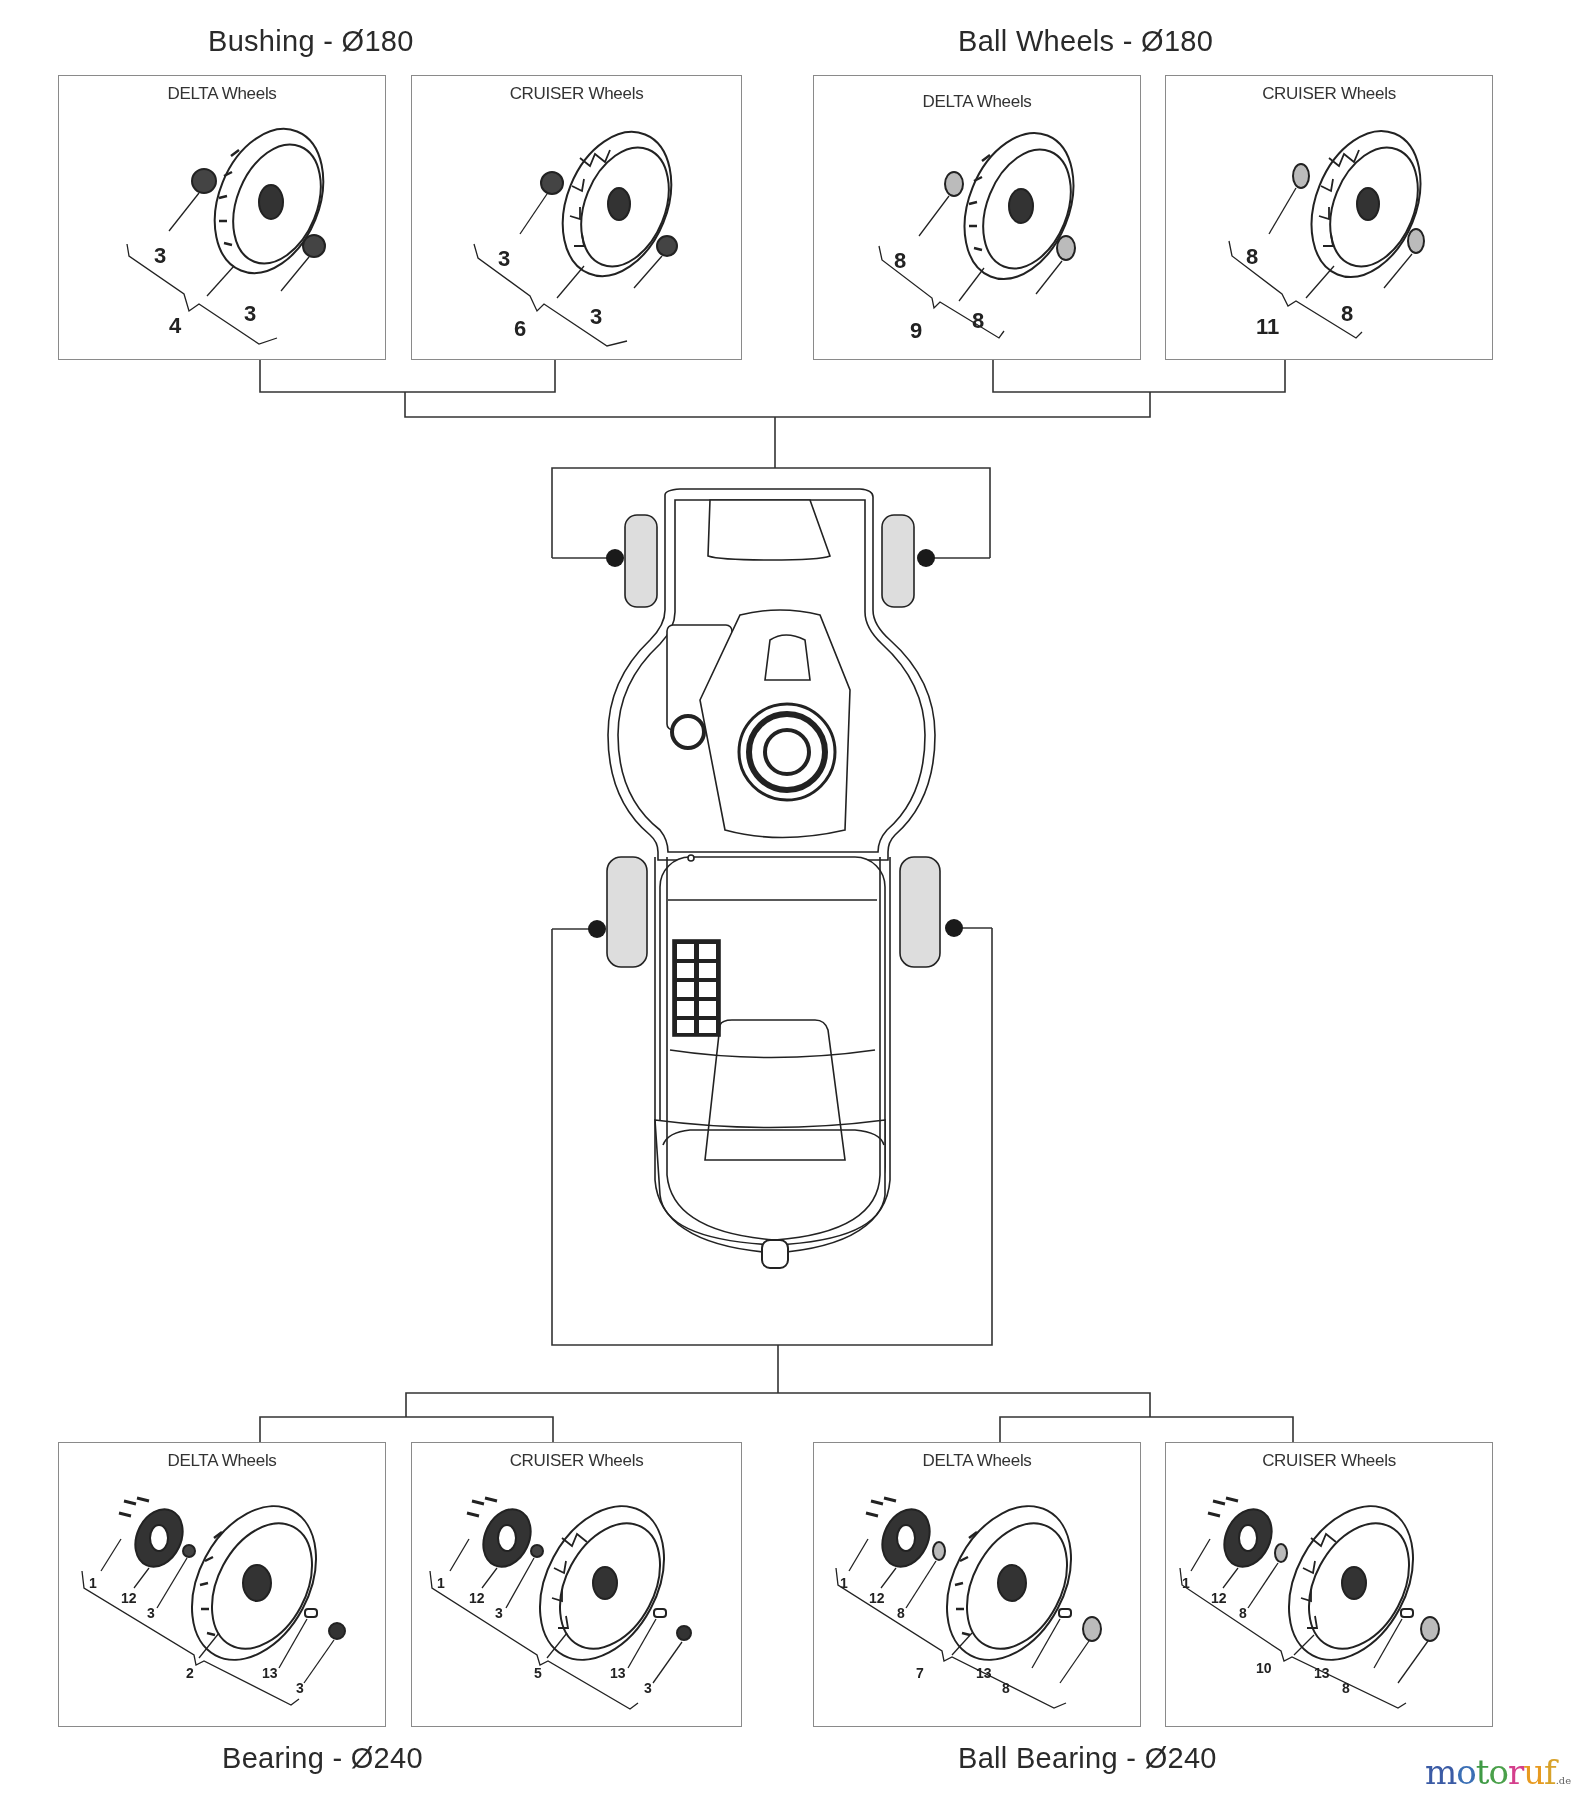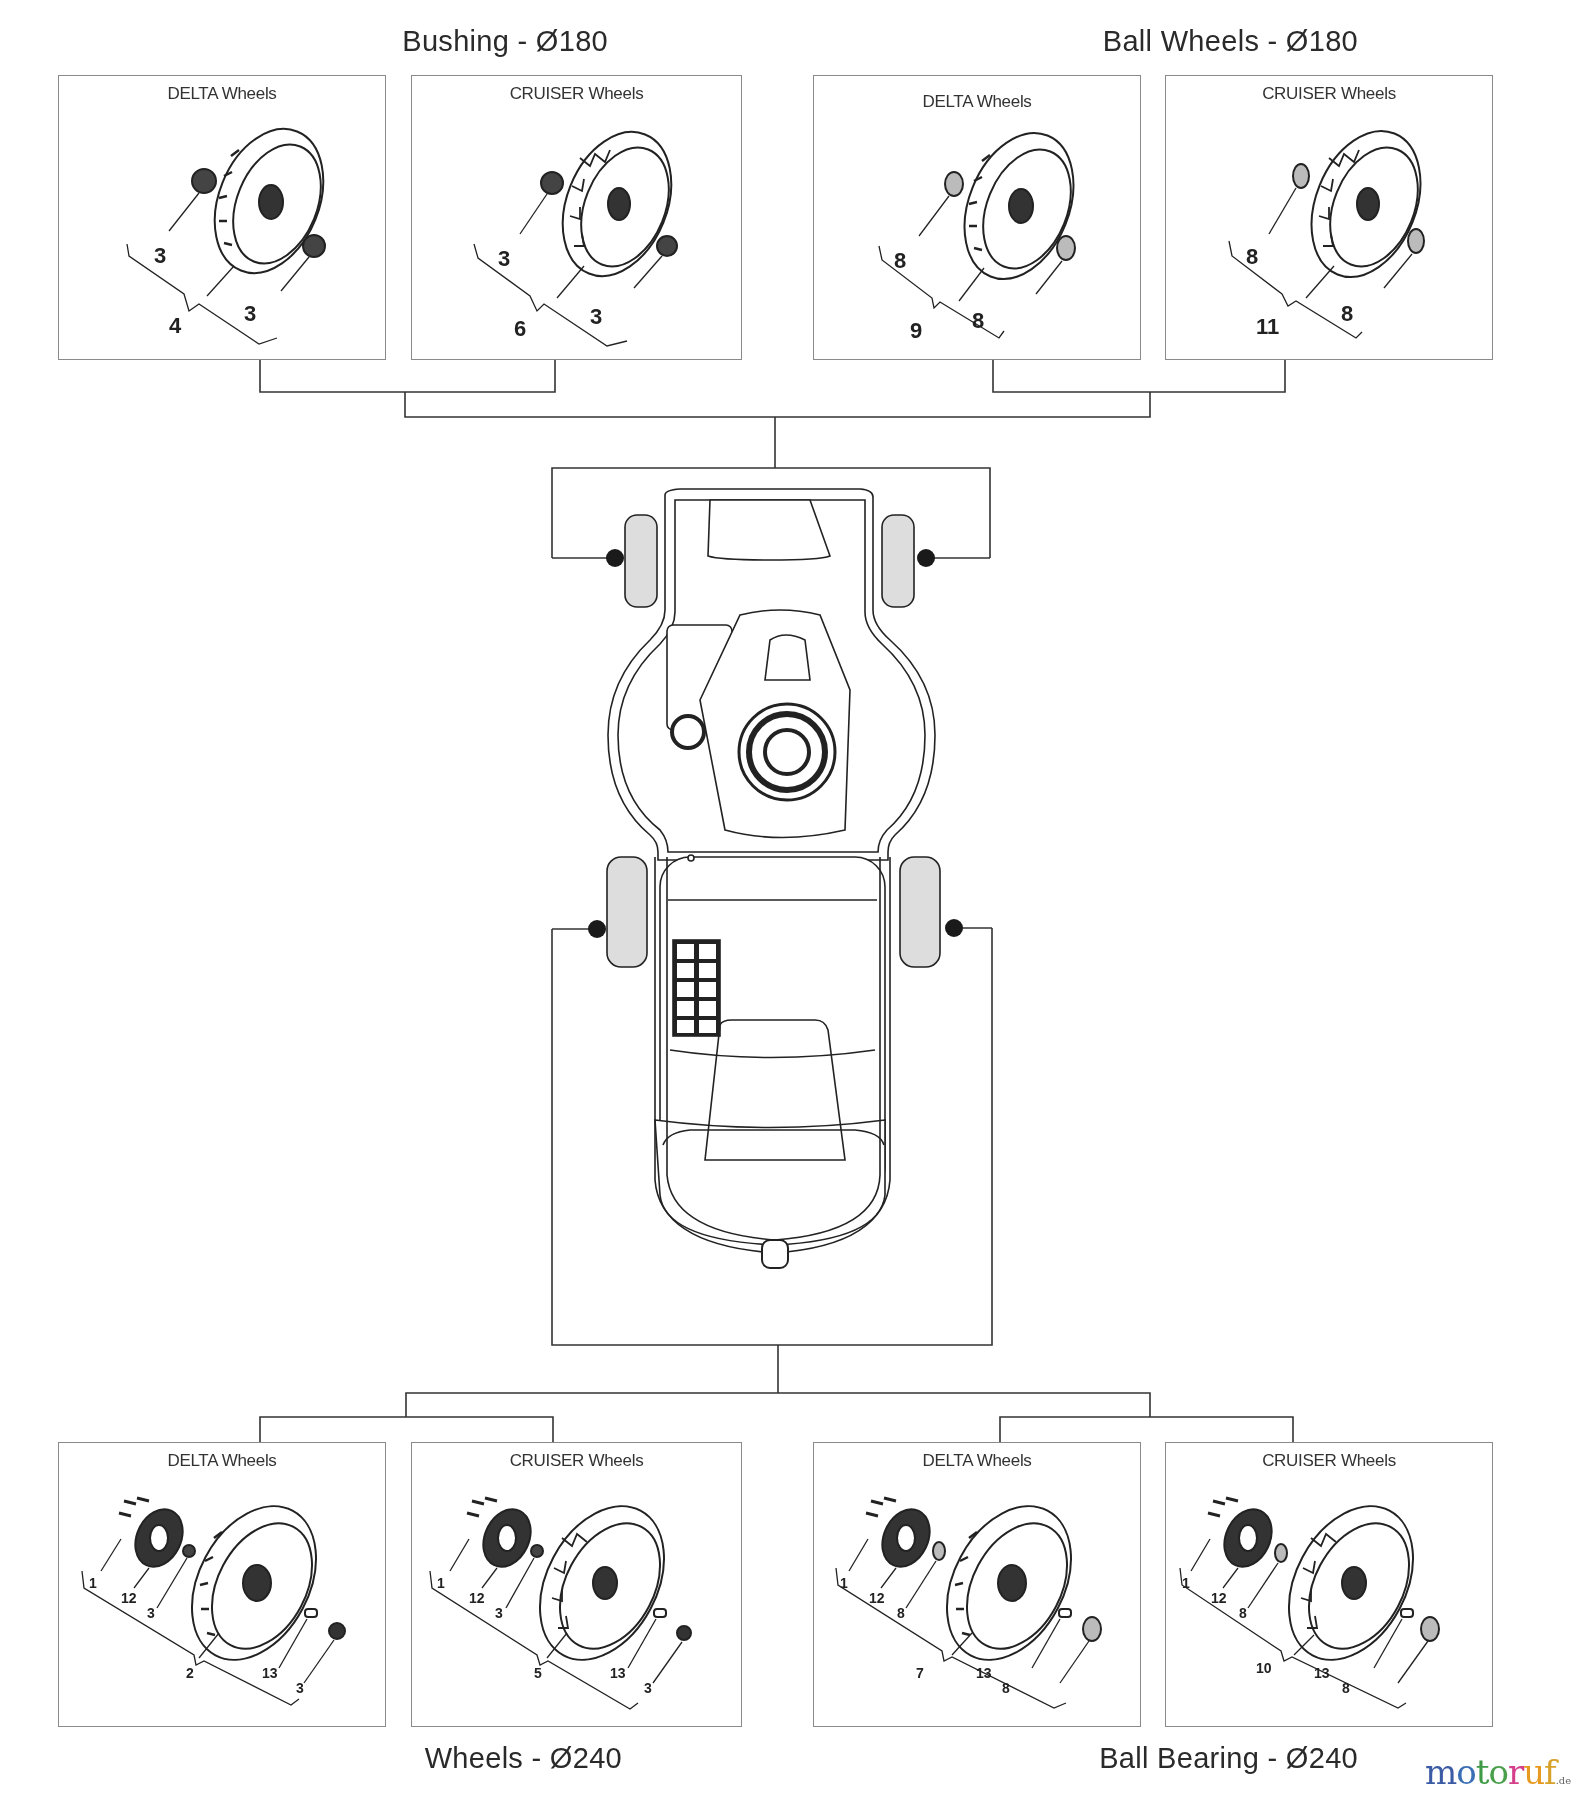--- a/index.html
+++ b/index.html
@@ -1,31 +1,31 @@
 <!DOCTYPE html>
 <html><head>
 <meta charset="utf-8">
 <style>
   html,body{margin:0;padding:0;background:#fff;}
   body{width:1585px;height:1800px;position:relative;overflow:hidden;font-family:"DejaVu Sans",sans-serif;color:#222;}
-  .group-title{position:absolute;font-family:"Liberation Sans",sans-serif;font-size:29px;color:#2a2a2a;text-align:right;width:400px;letter-spacing:0.3px;}
+  .group-title{position:absolute;font-family:"Liberation Sans",sans-serif;font-size:29px;color:#2a2a2a;text-align:left;width:400px;letter-spacing:0.3px;}
   .panel{position:absolute;border:1.5px solid #8a8a8a;background:#fff;box-sizing:border-box;}
   .panel-title{position:absolute;left:0;right:0;top:8px;text-align:center;font-family:"Liberation Sans",sans-serif;font-size:17px;color:#333;letter-spacing:-0.3px;}
   .panel svg{position:absolute;left:0;top:0;}
   .callout{font-family:"Liberation Sans",sans-serif;font-weight:bold;fill:#222;}
   .connector{position:absolute;left:0;top:0;}
   .logo{position:absolute;left:1425px;top:1752px;font-family:"DejaVu Serif",serif;font-size:34px;letter-spacing:-1px;}
   .logo .de{font-size:10px;color:#666;letter-spacing:0;}
 </style>
 </head>
 <body>
 
 <div class="group-title" style="left:208px;top:25px;">Bushing - Ø180</div>
 <div class="group-title" style="left:958px;top:25px;">Ball Wheels - Ø180</div>
-<div class="group-title" style="left:222px;top:1742px;">Wheels - Ø240</div>
+<div class="group-title" style="left:222px;top:1742px;">Bearing - Ø240</div>
 <div class="group-title" style="left:958px;top:1742px;">Ball Bearing - Ø240</div>
 
 <svg class="connector" width="1585" height="1800">
   <g stroke="#333" stroke-width="1.6" fill="none">
 
     <polyline points="260,360 260,392 555,392 555,360"></polyline>
     <polyline points="405,392 405,417 1150,417 1150,392"></polyline>
     <polyline points="993,360 993,392 1285,392 1285,360"></polyline>
     <line x1="775" y1="417" x2="775" y2="468"></line>
     <polyline points="552,558 552,468 990,468 990,558"></polyline>

